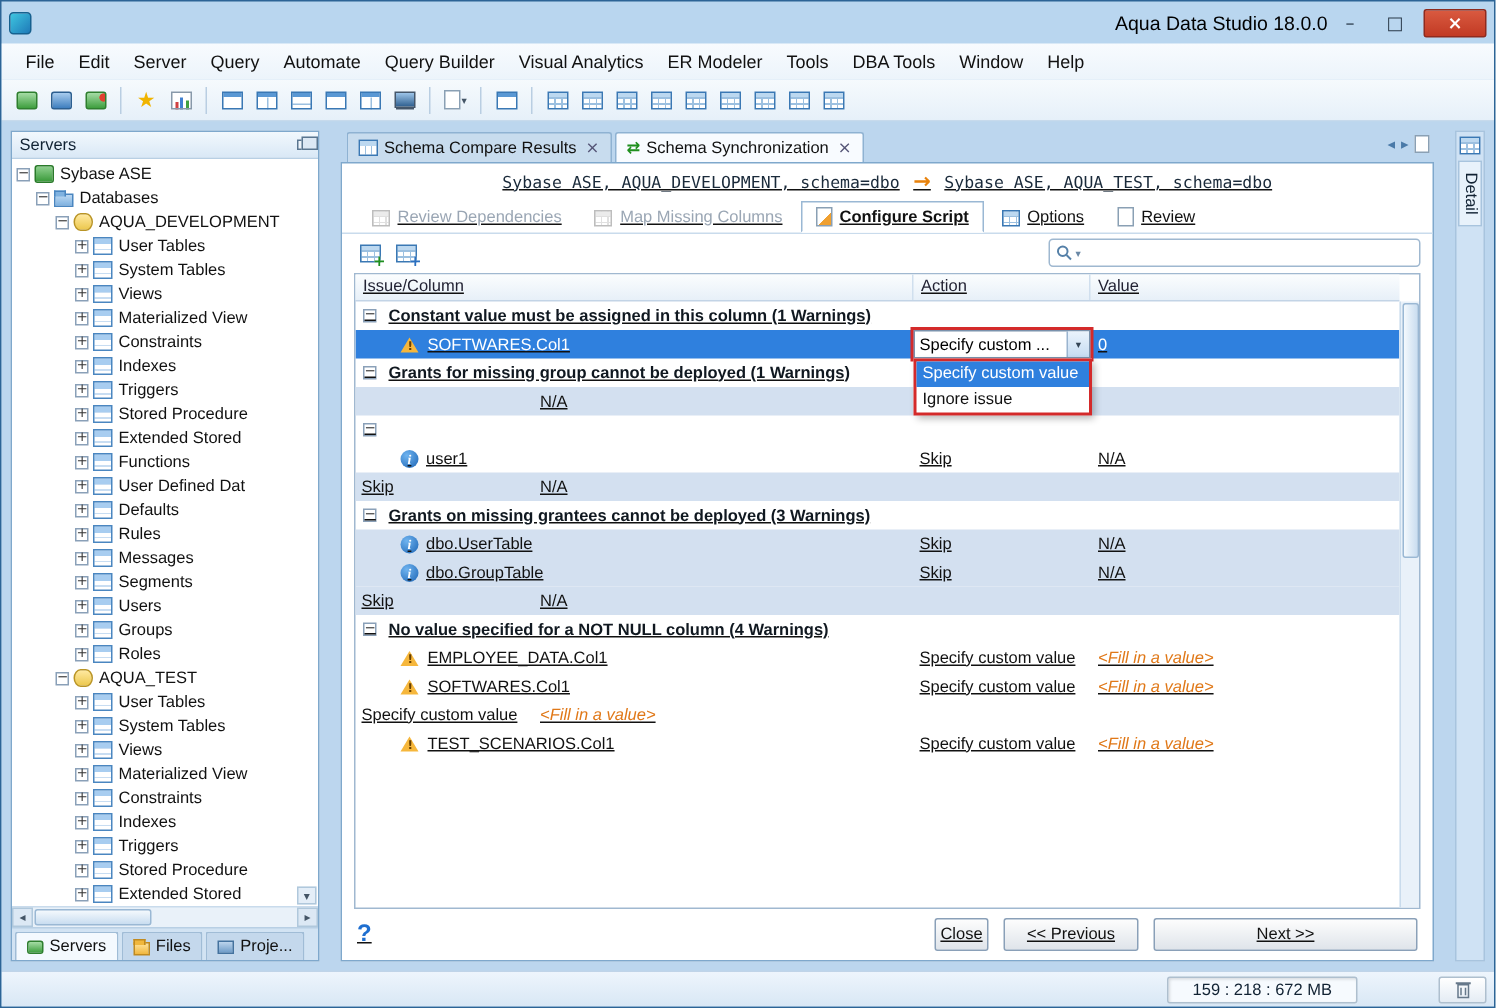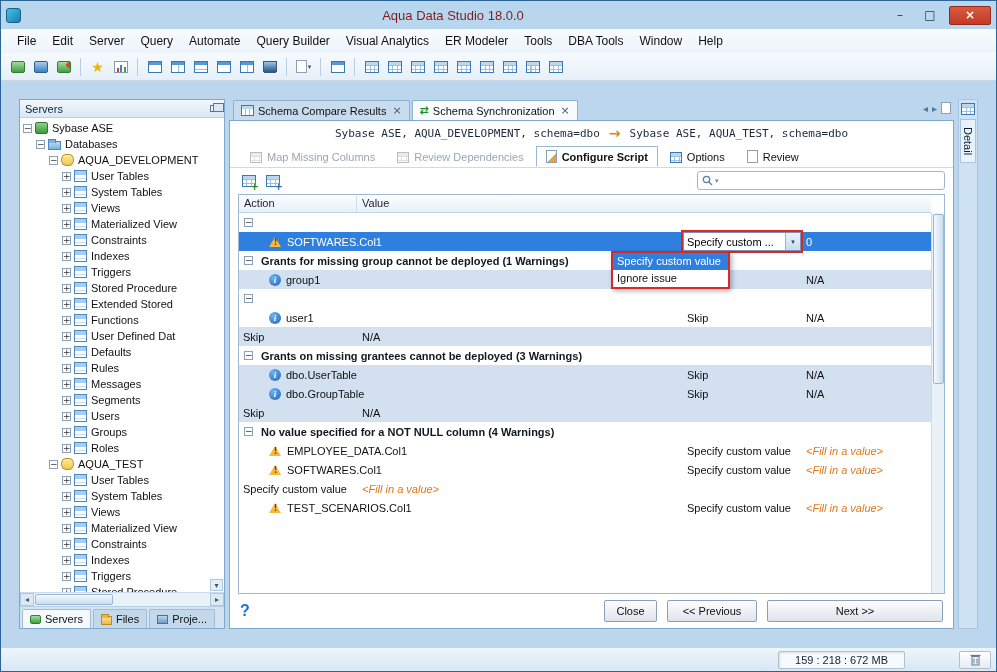--- a/index.html
+++ b/index.html
@@ -7,21 +7,21 @@
   body { font-family:"Liberation Sans",sans-serif; }
   .glyph { font-family:"DejaVu Sans",sans-serif; }
 
   .window { width:997px; height:672px; margin:0 auto; background:#b9d6ef; border:1px solid #2c6496;
             display:flex; flex-direction:column; color:#111; font-size:12px; position:relative; overflow:hidden; }
 
   
   .titlebar { height:28px; flex:0 0 auto; display:flex; align-items:center; padding:0 5px; }
   .app-icon { width:15px; height:15px; border-radius:3px; border:1px solid #16618f;
               background:linear-gradient(135deg,#3ec6e0,#1f7ab8); }
-  .tb-title { flex:1; text-align:center; font-size:13px; color:#7f1d1d; }
+  .tb-title { flex:1; text-align:right; font-size:13px; color:#000000; }
   .win-btn { width:30px; height:18px; display:flex; align-items:center; justify-content:center;
              color:#2a3a4a; font-size:12px; }
   .win-close { width:42px; height:19px; background:linear-gradient(#d95a40,#c23a24); border:1px solid #8f2a1e;
                border-radius:2px; color:#fff; font-weight:bold; margin-left:4px; display:flex; align-items:center; justify-content:center; }
 
   
   .menubar { height:24px; flex:0 0 auto; background:linear-gradient(#f8fbfe,#ecf4fb); display:flex; align-items:center; padding:0 8px; }
   .menu-item { padding:3px 8px; font-size:12px; white-space:nowrap; }
   .toolbar { height:28px; flex:0 0 auto; background:linear-gradient(#f6fafd,#e6f0f9); border-bottom:1px solid #c7daec;
              display:flex; align-items:center; padding:0 6px; gap:2px; }
@@ -51,21 +51,21 @@
       linear-gradient(#bcd8f0 0 3px,transparent 3px),
       repeating-linear-gradient(to right,transparent 0 3.5px,#9cc0e0 3.5px 4.5px),
       repeating-linear-gradient(to bottom,transparent 0 3px,#9cc0e0 3px 4px),#fff; }
   .pat-script { width:11px; height:13px; border:1px solid #8aa0b4; background:linear-gradient(135deg,#fff 0 58%,#f0a030 58%); }
   .pat-folder-y { width:12px; height:9px; border:1px solid #c08a20; background:linear-gradient(#ffe29a,#f0b73e); position:relative; margin-top:2px; }
   .pat-folder-y::before { content:""; position:absolute; top:-3px; left:-1px; width:6px; height:3px; background:#f0b73e; border:1px solid #c08a20; border-bottom:none; }
   .pat-proj { width:12px; height:10px; border:1px solid #44729e; background:linear-gradient(#bcd4ec,#6f9cc8); }
   .plus-mark { position:absolute; right:0; bottom:0; color:#1f8f1f; font:bold 10px "DejaVu Sans",sans-serif; line-height:10px; text-shadow:0 0 1px #fff; }
 
   
-  .main { flex:1; display:flex; background:#bcd6ee; padding:18px; gap:4px; min-height:0; }
+  .main { flex:1; display:flex; background:#bcd6ee; padding:6px; gap:14px; min-height:0; }
 
   
   .left-panel { width:206px; flex:0 0 auto; display:flex; flex-direction:column; background:#fff; border:1px solid #7fa8cc; }
   .lp-header { height:18px; flex:0 0 auto; background:linear-gradient(#f2f8fd,#d9e8f6); border-bottom:1px solid #b8cfe4;
                display:flex; align-items:center; padding:0 5px; font-size:11px; color:#123; }
   .lp-header .spacer, .sb-spacer { flex:1; }
   .dock-icon { width:9px; height:7px; border:1px solid #5a7690; position:relative; background:#eef4fa; }
   .dock-icon::after { content:""; position:absolute; left:2px; top:-3px; width:9px; height:7px; border:1px solid #5a7690; background:#dce8f4; }
   .tree { flex:1; overflow:hidden; position:relative; font-size:11px; padding-top:2px; }
   .tree-row { height:16px; display:flex; align-items:center; white-space:nowrap; }
@@ -97,21 +97,21 @@
   .doc-tab { height:20px; display:flex; align-items:center; gap:4px; padding:0 7px; font-size:11px;
              border:1px solid #8fb2d2; border-bottom:none; background:#c8dcee; margin-right:2px; border-radius:2px 2px 0 0; }
   .doc-tab.active { background:#f8fbff; }
   .tab-ico-grid { width:13px; height:11px; border:1px solid #3a78b4; background:
       linear-gradient(#bcd8f0 0 3px,transparent 3px),
       repeating-linear-gradient(to right,transparent 0 3px,#9cc0e0 3px 4px),#fff; }
   .tab-ico-sync { color:#1f8f1f; font-weight:bold; font-size:11px; font-family:"DejaVu Sans",sans-serif; }
   .tab-close { color:#557; font-size:11px; line-height:11px; margin-left:2px; }
   .tabbar-right { position:absolute; right:3px; top:3px; display:flex; gap:4px; align-items:center; color:#4a7aa8; font-size:10px; }
 
-  .panel { flex:1; background:#fff; border:1px solid #7fa8cc; display:flex; flex-direction:column; min-height:0; }
+  .panel { flex:1; background:#fff; border:1px solid #7fa8cc; display:flex; flex-direction:column; min-height:0;text-decoration:underline; }
   .sync-header { height:24px; flex:0 0 auto; display:flex; align-items:center; justify-content:center; gap:9px;
                  font:11px "DejaVu Sans Mono",monospace; color:#1a2a3a; }
   .sync-arrow { color:#e8820c; font-weight:bold; font-size:14px; font-family:"DejaVu Sans",sans-serif; }
 
   .wizard { height:23px; flex:0 0 auto; display:flex; align-items:flex-end; padding-left:10px; gap:2px; border-bottom:1px solid #c9dbec; }
   .wtab { display:flex; align-items:center; gap:5px; padding:3px 9px; font-size:11px; border:1px solid transparent; white-space:nowrap; }
   .wtab.disabled { color:#9aa6b4; }
   .wtab.disabled .pat { opacity:.45; filter:grayscale(1); }
   .wtab.active { background:#fff; border:1px solid #9ab8d4; border-bottom-color:#fff; font-weight:bold; }
 
@@ -128,21 +128,21 @@
   .gh-cell { padding:2px 5px; border-right:1px solid #d0dfee; white-space:nowrap; overflow:hidden; }
   .col-issue { width:372px; }
   .col-action { width:118px; }
   .col-value { flex:1; border-right:none; }
   .grid-body { flex:1; position:relative; margin-right:13px; overflow:hidden; font-size:11px; }
   .g-row { height:19px; display:flex; align-items:center; }
   .g-row.group-header { font-weight:bold; color:#101820; padding-left:5px; gap:5px; white-space:nowrap; }
   .g-row.shaded { background:#d3e0f0; }
   .g-row.selected { background:#2f80de; color:#fff; }
   .cell { height:100%; display:flex; align-items:center; }
-  .c-issue { width:444px; padding-left:30px; gap:5px; overflow:hidden; white-space:nowrap; }
+  .c-issue { width:372px; padding-left:30px; gap:5px; overflow:hidden; white-space:nowrap; }
   .c-action { width:118px; padding:0 4px; position:relative; white-space:nowrap; }
   .c-value { flex:1; padding:0 5px; white-space:nowrap; overflow:hidden; }
   .c-value.fill { color:#e07818; font-style:italic; }
 
   .w-ico { position:relative; width:13px; height:12px; flex:0 0 auto; }
   .w-ico::before { content:""; position:absolute; left:0; top:1px; border-left:6.5px solid transparent; border-right:6.5px solid transparent;
                    border-bottom:10px solid #f6b73c; }
   .w-ico::after { content:"!"; position:absolute; left:0; right:0; top:2px; text-align:center; font:bold 8px "DejaVu Sans",sans-serif; color:#6a4000; }
   .i-ico { width:12px; height:12px; flex:0 0 auto; border-radius:50%; background:radial-gradient(circle at 35% 30%,#6fb4f0,#1c64b4);
            color:#fff; display:flex; align-items:center; justify-content:center; }
@@ -161,21 +161,21 @@
   .grid-vscroll { position:absolute; top:18px; right:0; bottom:0; width:13px; background:#e9f1f9; border-left:1px solid #c9dbec;
                   display:flex; flex-direction:column; align-items:center; }
   .vthumb { width:11px; height:170px; margin-top:1px; background:linear-gradient(to right,#f4f9fd,#c9ddf0); border:1px solid #9ab8d4; border-radius:2px; }
   .vs-spacer { flex:1; }
 
   .pfooter { height:34px; flex:0 0 auto; display:flex; align-items:center; padding:0 10px; gap:10px; }
   .help-q { color:#1f6fd0; font-weight:bold; font-size:16px; }
   .pf-spacer { flex:1; }
   .btn { height:22px; border:1px solid #8aa0b8; background:linear-gradient(#fdfdfd,#dfe4ea); font:11px "Liberation Sans",sans-serif;
          border-radius:2px; display:flex; align-items:center; justify-content:center; color:#111; }
-  .btn[data-name="close-button"] { width:53px; }
+  .btn[data-name="close-button"] { width:36px; }
   .btn[data-name="previous-button"] { width:90px; }
   .btn[data-name="next-button"] { width:176px; }
 
   
   .right-strip { width:20px; flex:0 0 auto; display:flex; flex-direction:column; align-items:center; background:#cfe2f4;
                  border:1px solid #a8c4de; padding-top:3px; gap:4px; }
   .strip-ico { width:14px; height:12px; }
   .detail-tab { writing-mode:vertical-rl; font-size:11px; background:#e8f2fb; border:1px solid #a8c4de; padding:7px 1px; color:#123; }
 
   
@@ -500,27 +500,27 @@
 
       <div class="panel" data-name="schema-synchronization-panel">
 
         <div class="sync-header" data-name="sync-source-target-header">
           <span data-name="sync-source">Sybase ASE, AQUA_DEVELOPMENT, schema=dbo</span>
           <span class="sync-arrow" data-name="sync-arrow-icon">→</span>
           <span data-name="sync-target">Sybase ASE, AQUA_TEST, schema=dbo</span>
         </div>
 
         <div class="wizard" id="wizard" data-name="wizard-step-tabs">
+            <div class="wtab disabled" data-name="wizard-tab-review-dependencies">
+              <span class="pat pat-grid" data-name="grid-icon" style="width: 12px; height: 11px;"></span>
+              <span data-name="wizard-tab-label">Review Dependencies</span>
+            </div>
             <div class="wtab disabled" data-name="wizard-tab-map-missing-columns">
               <span class="pat pat-grid" data-name="grid-icon" style="width: 12px; height: 11px;"></span>
               <span data-name="wizard-tab-label">Map Missing Columns</span>
-            </div>
-            <div class="wtab disabled" data-name="wizard-tab-review-dependencies">
-              <span class="pat pat-grid" data-name="grid-icon" style="width: 12px; height: 11px;"></span>
-              <span data-name="wizard-tab-label">Review Dependencies</span>
             </div>
             <div class="wtab active" data-name="wizard-tab-configure-script">
               <span class="pat pat-script" data-name="script-icon"></span>
               <span data-name="wizard-tab-label">Configure Script</span>
             </div>
             <div class="wtab normal" data-name="wizard-tab-options">
               <span class="pat pat-grid" data-name="grid-icon" style="width: 12px; height: 11px;"></span>
               <span data-name="wizard-tab-label">Options</span>
             </div>
             <div class="wtab normal" data-name="wizard-tab-review">
@@ -543,49 +543,47 @@
               <circle cx="4.5" cy="4.5" r="3.2" fill="none" stroke="#5580a8" stroke-width="1.3"></circle>
               <line x1="7" y1="7" x2="10" y2="10" stroke="#5580a8" stroke-width="1.3"></line>
             </svg>
             <span class="caret glyph" data-name="search-options-icon">▾</span>
             <input type="text" data-name="search-input" value="" style="">
           </span>
         </div>
 
         <div class="grid" data-name="issues-grid">
           <div class="grid-head" data-name="grid-header-row">
+            <div class="gh-cell col-issue" data-name="column-header-issue">Issue/Column</div>
             <div class="gh-cell col-action" data-name="column-header-action">Action</div>
             <div class="gh-cell col-value" data-name="column-header-value">Value</div>
           </div>
           <div class="grid-body" id="gridBody" data-name="grid-body">
               <div class="g-row group-header" data-name="issue-group-header">
                 <span class="expander glyph" data-name="collapse-icon">−</span>
+                <span data-name="group-header-label">Constant value must be assigned in this column (1 Warnings)</span>
               </div>
               <div class="g-row data-row selected" data-name="issue-row-softwares-col1">
                 <div class="cell c-issue">
                   <span class="w-ico" data-name="warning-icon"></span>
                   <span data-name="issue-label">SOFTWARES.Col1</span>
                 </div>
                 <div class="cell c-action" data-name="action-cell">
                   <div class="combo" data-name="action-combobox">
                     <span class="combo-text" data-name="combobox-value">Specify custom ...</span>
                     <span class="combo-btn glyph" data-name="chevron-down-icon">▾</span>
                   </div>
                 </div>
                 <div class="cell c-value" data-name="value-cell">0</div>
               </div>
               <div class="g-row group-header" data-name="issue-group-header">
                 <span class="expander glyph" data-name="collapse-icon">−</span>
                 <span data-name="group-header-label">Grants for missing group cannot be deployed (1 Warnings)</span>
               </div>
               <div class="g-row data-row shaded" data-name="issue-row-group1">
-                <div class="cell c-issue">
-                  <span class="i-ico" data-name="info-icon"></span>
-                  <span data-name="issue-label">group1</span>
-                </div>
                 <div class="cell c-action" data-name="action-cell"></div>
                 <div class="cell c-value" data-name="value-cell">N/A</div>
               </div>
               <div class="g-row group-header" data-name="issue-group-header">
                 <span class="expander glyph" data-name="collapse-icon">−</span>
               </div>
               <div class="g-row data-row" data-name="issue-row-user1">
                 <div class="cell c-issue">
                   <span class="i-ico" data-name="info-icon"></span>
                   <span data-name="issue-label">user1</span>

